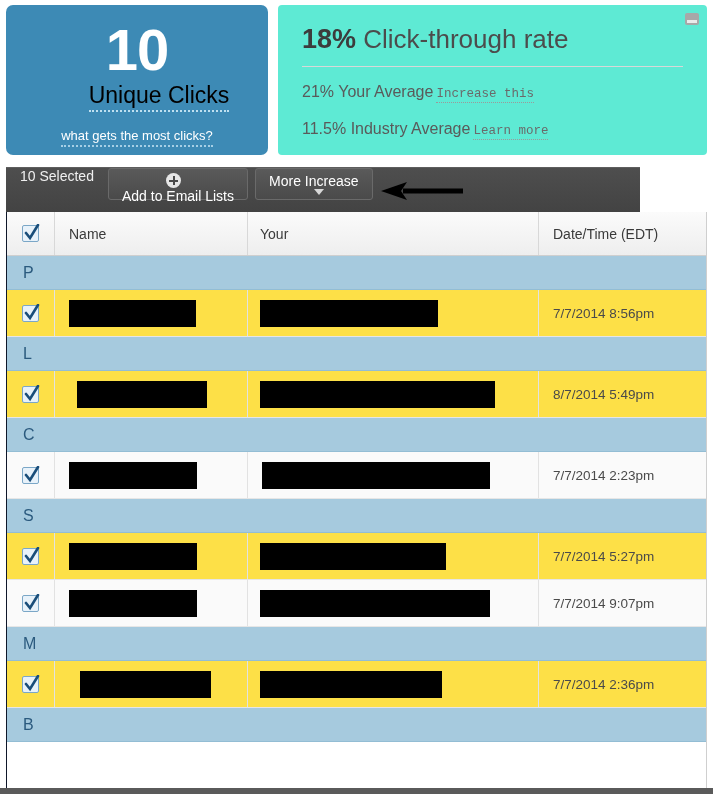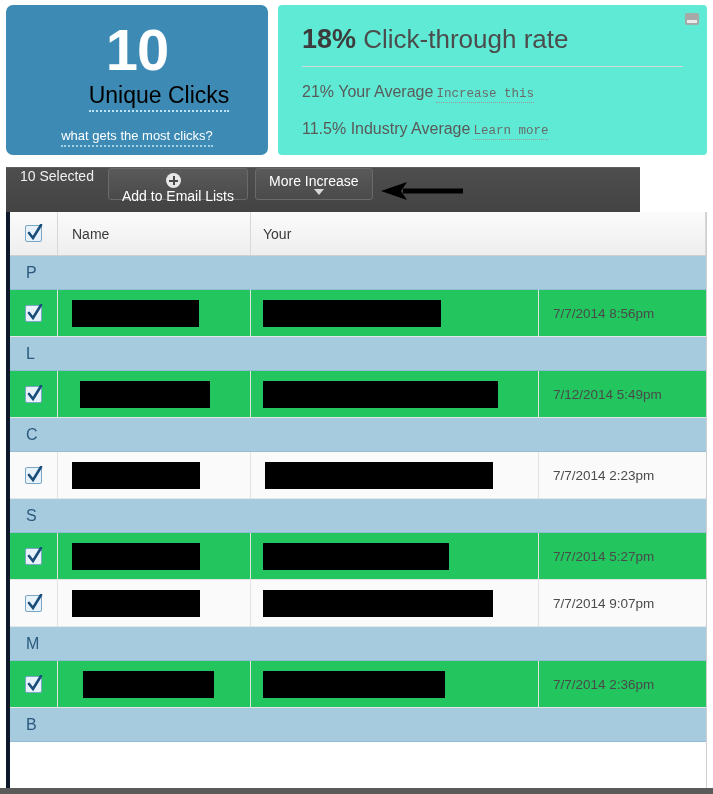--- a/index.html
+++ b/index.html
@@ -194,21 +194,21 @@
     width: 82px; height: 18px;
     pointer-events: none;
   }
 
   
   .tbl {
     position: absolute;
     left: 6px; top: 212px;
     width: 701px;
     height: 576px;
-    border-left: 4px solid #0f172a;
+    border-left: 1px solid #0f172a;
     border-right: 1px solid #cfcfcf;
     overflow: hidden;
     background: #fff;
   }
   .trow {
     display: flex;
     width: 100%;
     align-items: stretch;
   }
   .c-check {
@@ -244,21 +244,21 @@
   }
   .group-letter {
     font-size: 16px;
     color: #2b5a7e;
   }
 
   
   .data-row {
     height: 47px;
     border-bottom: 1px solid #e6e6e6;
-    background: #22c55e;
+    background: #fde047;
   }
   .data-row.alt { background: #fafafa; justify-content: center; }
 
   .redact {
     height: 27px;
     background: #000000;
   }
   .date-text {
     font-size: 13.5px;
     color: #4a4a4a;
@@ -346,20 +346,21 @@
     <div class="trow thead">
       <div class="c-check">
         <span class="cbox">
           <svg width="16" height="20" viewBox="0 0 16 20">
             <path d="M2 9 L6 14 L14 1" stroke="#1a4e7a" stroke-width="2.6" fill="none" stroke-linecap="round"></path>
           </svg>
         </span>
       </div>
       <div class="c-name">Name</div>
       <div class="c-email">Your</div>
+      <div class="c-date">Date/Time (EDT)</div>
     </div>
 
     <div id="tbody">
         <div class="group-row">
           <div class="group-letter">P</div>
         </div>
         <div class="trow data-row">
           <div class="c-check">
             <span class="cbox">
               <svg width="16" height="20" viewBox="0 0 16 20">
@@ -388,21 +389,21 @@
               </svg>
             </span>
           </div>
           <div class="c-name">
             <span class="redact" style="width:130px;margin-left:8px"></span>
           </div>
           <div class="c-email">
             <span class="redact" style="width:235px;margin-left:0px"></span>
           </div>
           <div class="c-date">
-            <span class="date-text">7/12/2014 5:49pm</span>
+            <span class="date-text">8/7/2014 5:49pm</span>
           </div>
         </div>
         <div class="group-row">
           <div class="group-letter">C</div>
         </div>
         <div class="trow data-row alt">
           <div class="c-check">
             <span class="cbox">
               <svg width="16" height="20" viewBox="0 0 16 20">
                 <path d="M2 9 L6 14 L14 1" stroke="#1a4e7a" stroke-width="2.6" fill="none" stroke-linecap="round"></path>

